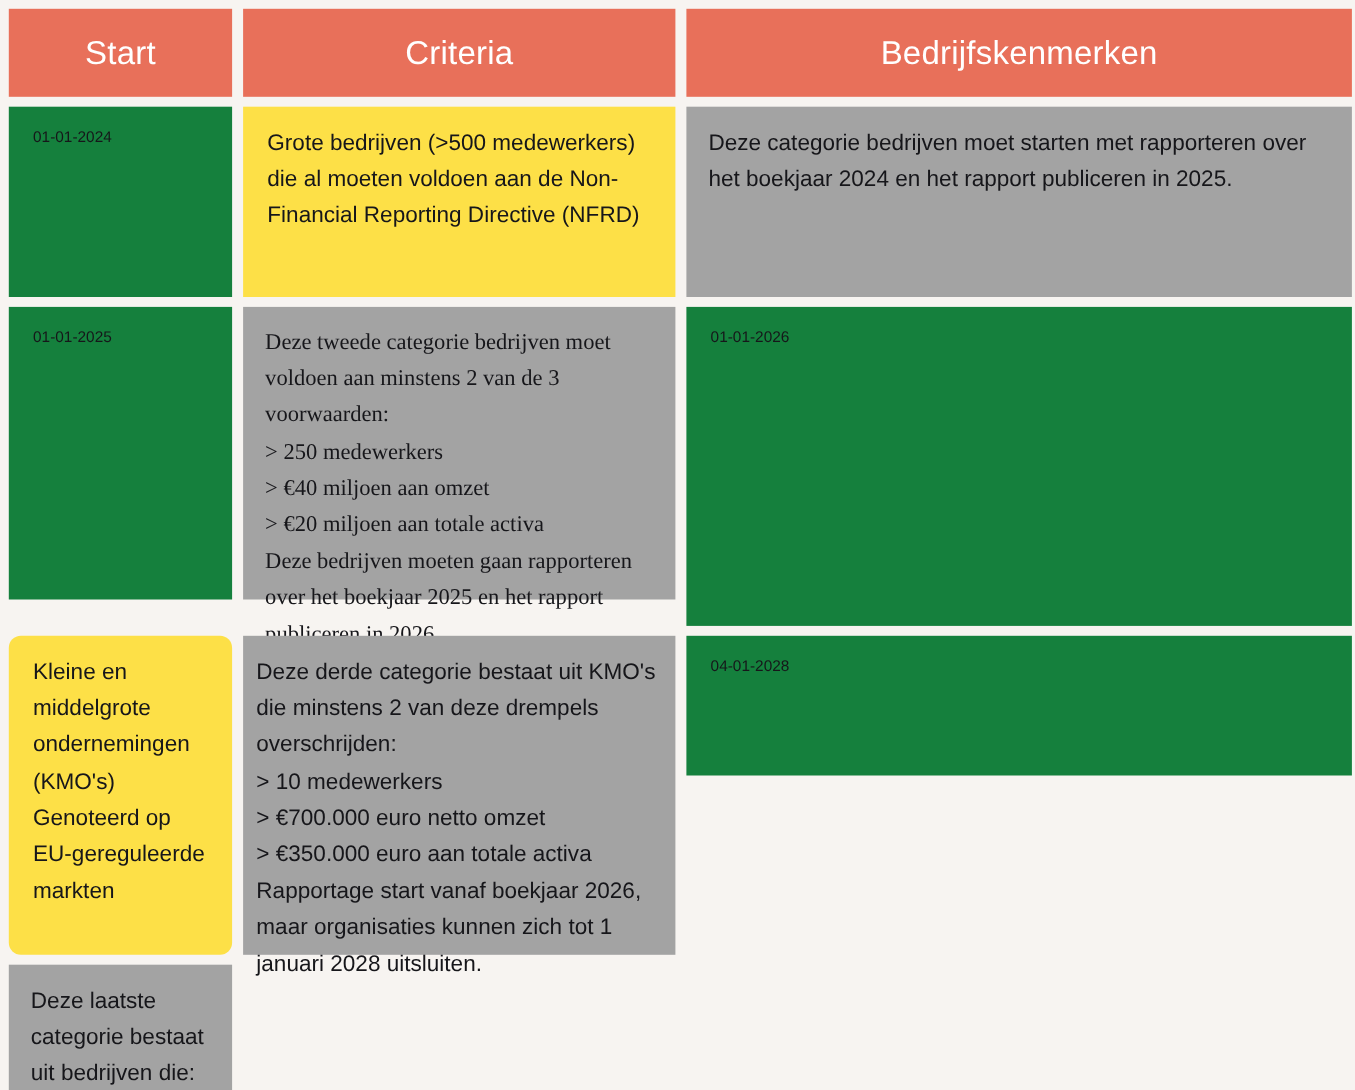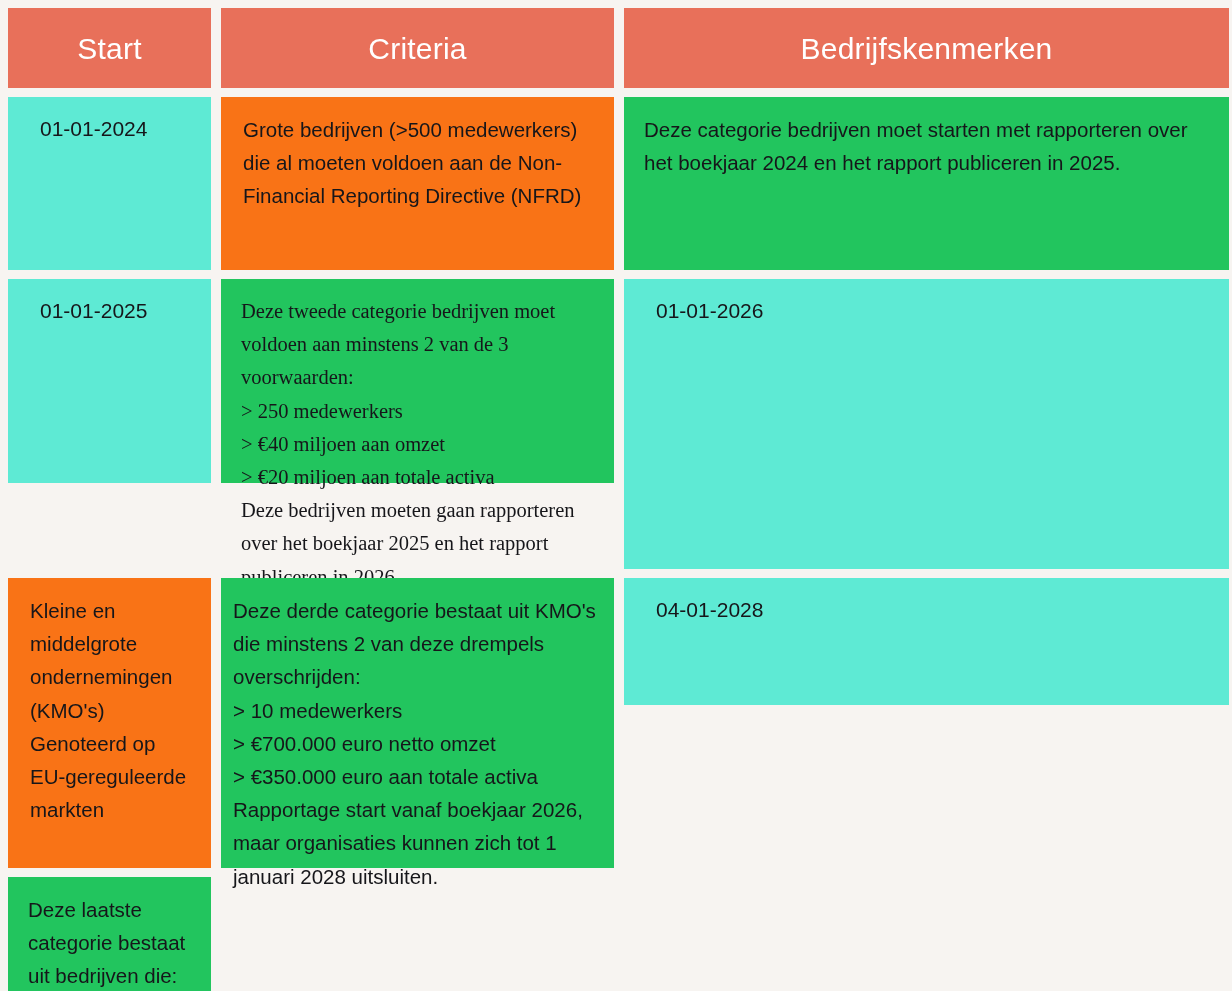--- a/index.html
+++ b/index.html
@@ -52,38 +52,38 @@
 
   
   .cell {
     box-sizing: border-box;
     padding: 16px 18px 14px 22px;
     font-size: 20.5px;
     line-height: 1.62;
     color: #16161a;
   }
   .cell-date {
-    background: #5eead4;
+    background: #15803d;
     padding-top: 18px;
-    padding-left: 32px;
-    font-size: 21px;
+    padding-left: 22px;
+    font-size: 14px;
     line-height: 1.3;
     white-space: nowrap;
   }
   .cell-kenmerk {
-    background: #f97316;
+    background: #fde047;
   }
   .cell-criteria {
-    background: #22c55e;
+    background: #a3a3a3;
     padding-left: 20px;
   }
 
   
   .r1 { height: 173px; }
-  .r2 { height: 204px; }
+  .r2 { height: 266px; }
   .r3 { height: 290px; }
   .r4 { height: 127px; }
 </style>
 </head>
 <body>
 
 <div id="table-root">
   <div class="grid">
 
     <div class="hcell">
@@ -101,21 +101,21 @@
     <div class="cell cell-criteria r1" style="white-space: pre-wrap;">Deze categorie bedrijven moet starten met rapporteren over het boekjaar 2024 en het rapport publiceren in 2025.</div>
 
     <div class="cell cell-date r2">01-01-2025</div>
     <div class="cell cell-criteria r2" style="white-space: pre-wrap; font-family: Liberation Serif, serif;">Deze tweede categorie bedrijven moet voldoen aan minstens 2 van de 3 voorwaarden:
 &gt; 250 medewerkers
 &gt; €40 miljoen aan omzet
 &gt; €20 miljoen aan totale activa
 Deze bedrijven moeten gaan rapporteren over het boekjaar 2025 en het rapport publiceren in 2026.</div>
 
     <div class="cell cell-date r3">01-01-2026</div>
-    <div class="cell cell-kenmerk r3" style="white-space: pre-wrap;">Kleine en middelgrote ondernemingen (KMO's) Genoteerd op EU-gereguleerde markten</div>
+    <div class="cell cell-kenmerk r3" style="white-space: pre-wrap; border-radius: 11px;">Kleine en middelgrote ondernemingen (KMO's) Genoteerd op EU-gereguleerde markten</div>
     <div class="cell cell-criteria r3" style="white-space: pre-wrap; padding-left: 12px;">Deze derde categorie bestaat uit KMO's die minstens 2 van deze drempels overschrijden:
 &gt; 10 medewerkers
 &gt; €700.000 euro netto omzet
 &gt; €350.000 euro aan totale activa
 Rapportage start vanaf boekjaar 2026, maar organisaties kunnen zich tot 1 januari 2028 uitsluiten.</div>
 
     <div class="cell cell-date r4">04-01-2028</div>
     <div class="cell cell-criteria r4" style="white-space: pre-wrap;">Deze laatste categorie bestaat uit bedrijven die:
 &gt; €150 miljoen netto-omzet in de EU
 &gt; 1 dochteronderneming of vestiging in de EU</div>

